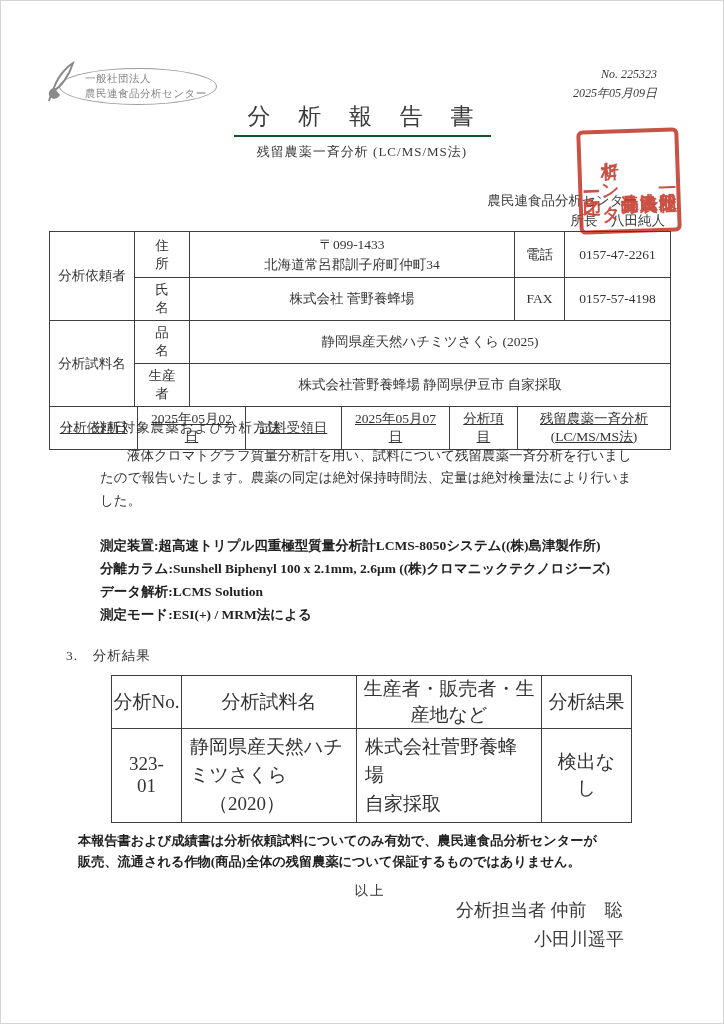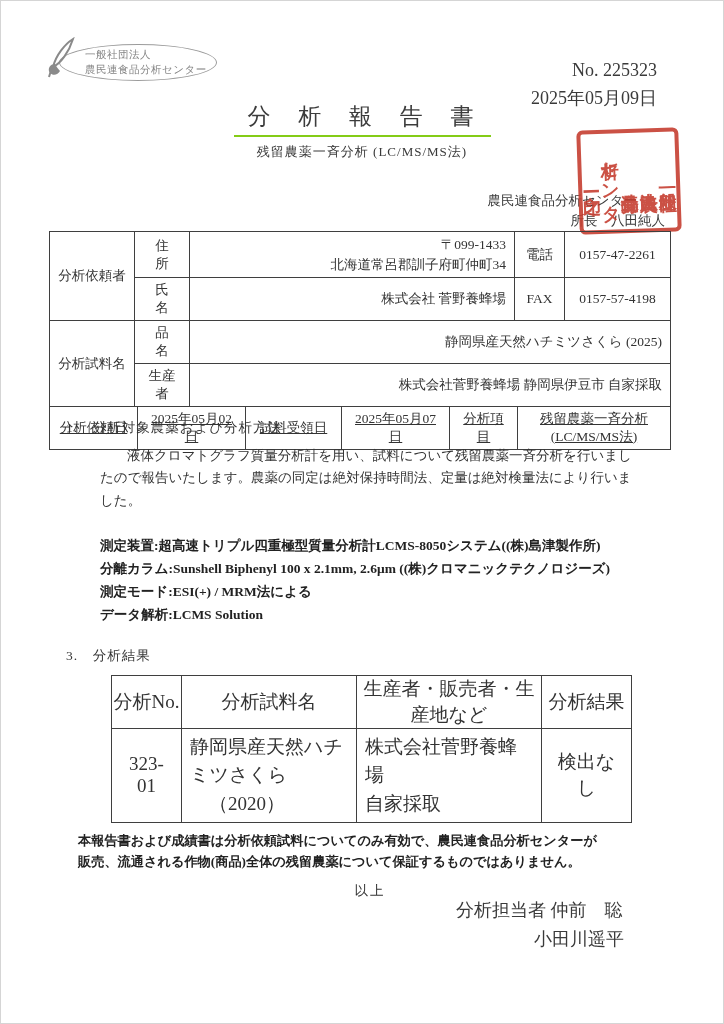--- a/index.html
+++ b/index.html
@@ -9,44 +9,44 @@
     position: relative;
     width: 724px; height: 1024px;
     margin: 0 auto;
     background: #ffffff;
     border: 1px solid #d5d5d5;
     color: #333;
     overflow: hidden;
   }
 
   
-  .logo { position: absolute; left: 44px; top: 40px; width: 172px; height: 42px; }
+  .logo { position: absolute; left: 44px; top: 64px; width: 172px; height: 42px; }
   .logo-oval {
     position: absolute; left: 14px; top: 3px; width: 158px; height: 37px;
     border: 1.5px solid #9b9b9b; border-radius: 50%;
   }
   .logo-text {
     position: absolute; left: 40px; top: 6px;
     font-size: 10.5px; line-height: 1.45; color: #848484;
     letter-spacing: 0.5px; white-space: nowrap;
   }
   .quill { position: absolute; left: 0; top: -4px; }
 
   
   .doc-meta {
-    position: absolute; top: 56px; right: 66px;
-    text-align: right; font-size: 18px; line-height: 1.55; color: #3a3a3a;
+    position: absolute; top: 64px; right: 66px;
+    text-align: right; font-size: 12px; line-height: 1.55; color: #3a3a3a; font-style: italic;
   }
 
   
   .title-block { position: absolute; top: 100px; left: 0; width: 100%; text-align: center; }
   .title-main {
     display: inline-block; font-size: 23px; color: #3c3c3c;
     letter-spacing: 11px; padding: 0 6px 3px 14px;
-    border-bottom: 2px solid #84cc16;
+    border-bottom: 2px solid #14532d;
   }
   .title-sub { margin-top: 6px; font-size: 13px; letter-spacing: 1px; color: #3a3a3a; }
 
   
   .issuer { position: absolute; top: 190px; right: 58px; text-align: right; font-size: 13.5px; line-height: 1.45; color: #3a3a3a; }
   .issuer-org { padding-right: 28px; }
   .stamp {
     position: absolute; left: 577px; top: 128px; width: 102px; height: 104px;
     border: 4px solid #c43a2c; border-radius: 6px;
     color: #c43a2c; opacity: 0.88;
@@ -57,21 +57,21 @@
   .stamp span {
     writing-mode: vertical-rl; text-orientation: upright;
     font-size: 18px; font-weight: bold; line-height: 1.0; letter-spacing: 1px;
   }
 
   
   .info-wrap { position: absolute; left: 48px; top: 230px; width: 621px; }
   table.grid { border-collapse: collapse; width: 100%; table-layout: fixed; font-size: 13.5px; color: #333; }
   table.grid td { border: 1.5px solid #3f3f3f; padding: 3px 8px; }
   td.c { text-align: center; }
-  td.val { text-align: right; padding-left: 12px; }
+  td.val { text-align: center; padding-left: 12px; }
   .addr-line { line-height: 1.45; }
   .grid-b { margin-top: -1.5px; text-decoration: underline; }
   .h-tall { height: 54px; } .h-med { height: 36px; } .h-row { height: 34px; }
 
   
   .content { position: absolute; left: 65px; top: 418px; width: 608px; font-size: 13.5px; color: #333; }
   .sec-heading { margin-top: 0; letter-spacing: 1px; }
   .sec1-body { margin: 8px 0 0 34px; width: 545px; line-height: 1.65; text-indent: 2em; }
   .sec2 { margin-top: 22px; }
   .sec2-lines { margin: 6px 0 0 34px; line-height: 1.72; font-weight: bold; color: #222; }
@@ -195,22 +195,22 @@
   <div class="content">
     <div class="sec1">
       <div class="sec-heading">1.　分析対象農薬および分析方法</div>
       <p class="sec1-body">液体クロマトグラフ質量分析計を用い、試料について残留農薬一斉分析を行いましたので報告いたします。農薬の同定は絶対保持時間法、定量は絶対検量法により行いました。</p>
     </div>
 
     <div class="sec2">
       <div class="sec2-lines">
         <div>測定装置:超高速トリプル四重極型質量分析計LCMS-8050システム((株)島津製作所)</div>
         <div>分離カラム:Sunshell Biphenyl 100 x 2.1mm, 2.6μm ((株)クロマニックテクノロジーズ)</div>
+        <div>データ解析:LCMS Solution</div>
         <div>測定モード:ESI(+) / MRM法による</div>
-        <div>データ解析:LCMS Solution</div>
       </div>
     </div>
 
     <div class="sec3">
       <div class="sec-heading">3.　分析結果</div>
       <div class="results-wrap">
         <table class="results">
           <colgroup>
               <col style="width:70px">
               <col style="width:175px">

